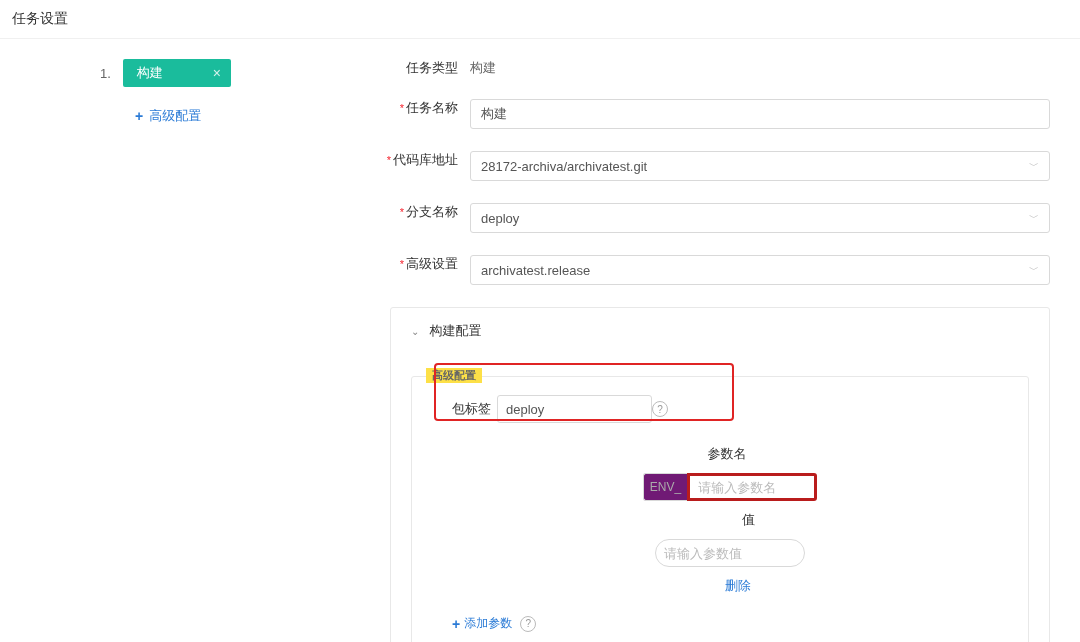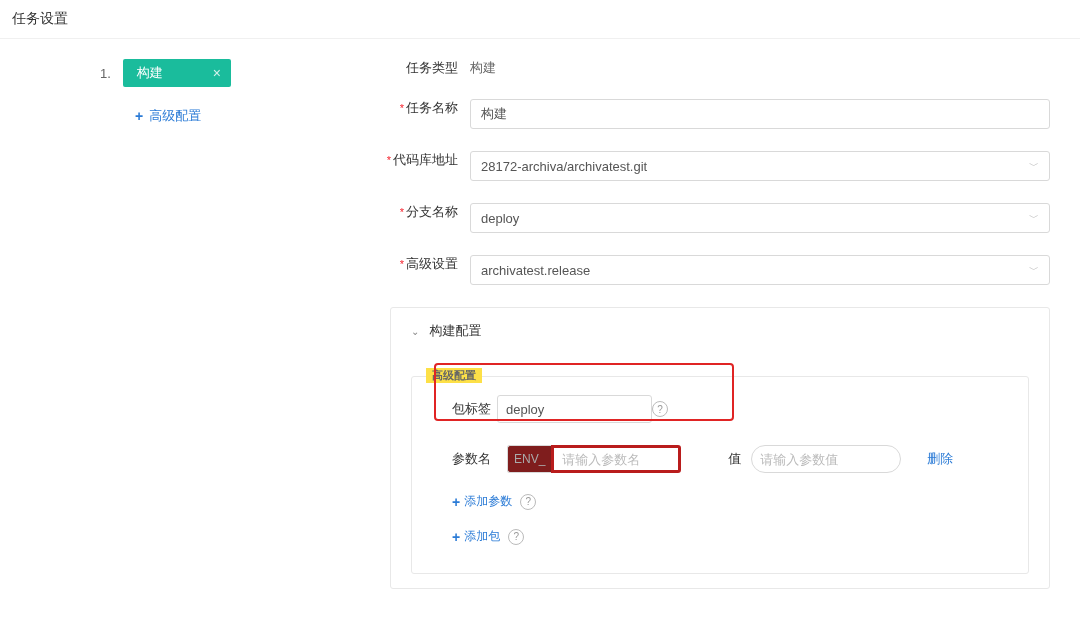--- a/index.html
+++ b/index.html
@@ -186,38 +186,39 @@
       justify-content: center;
       font-size: 10px;
       color: #999;
     }
     .param-row {
       display: flex;
       align-items: center;
       gap: 10px;
       margin-left: 20px;
       margin-bottom: 20px;
+      flex-direction: column;
     }
     .param-label-col {
       width: 45px;
       color: #333;
     }
     .prefix-wrap {
       display: flex;
       height: 28px;
     }
     .prefix {
       border: 1px solid #d9d9d9;
       border-right: none;
       border-radius: 3px 0 0 3px;
       padding: 0 6px;
       display: flex;
       align-items: center;
       color: #aaa;
-      background: #7f1d1d;
+      background: #701a75;
       font-size: 12px;
     }
     .prefix-input {
       height: 28px;
       border: 3px solid #b91c1c;
       border-radius: 0 3px 3px 0;
       padding: 0 8px;
       font-size: 13px;
       width: 130px;
     }

